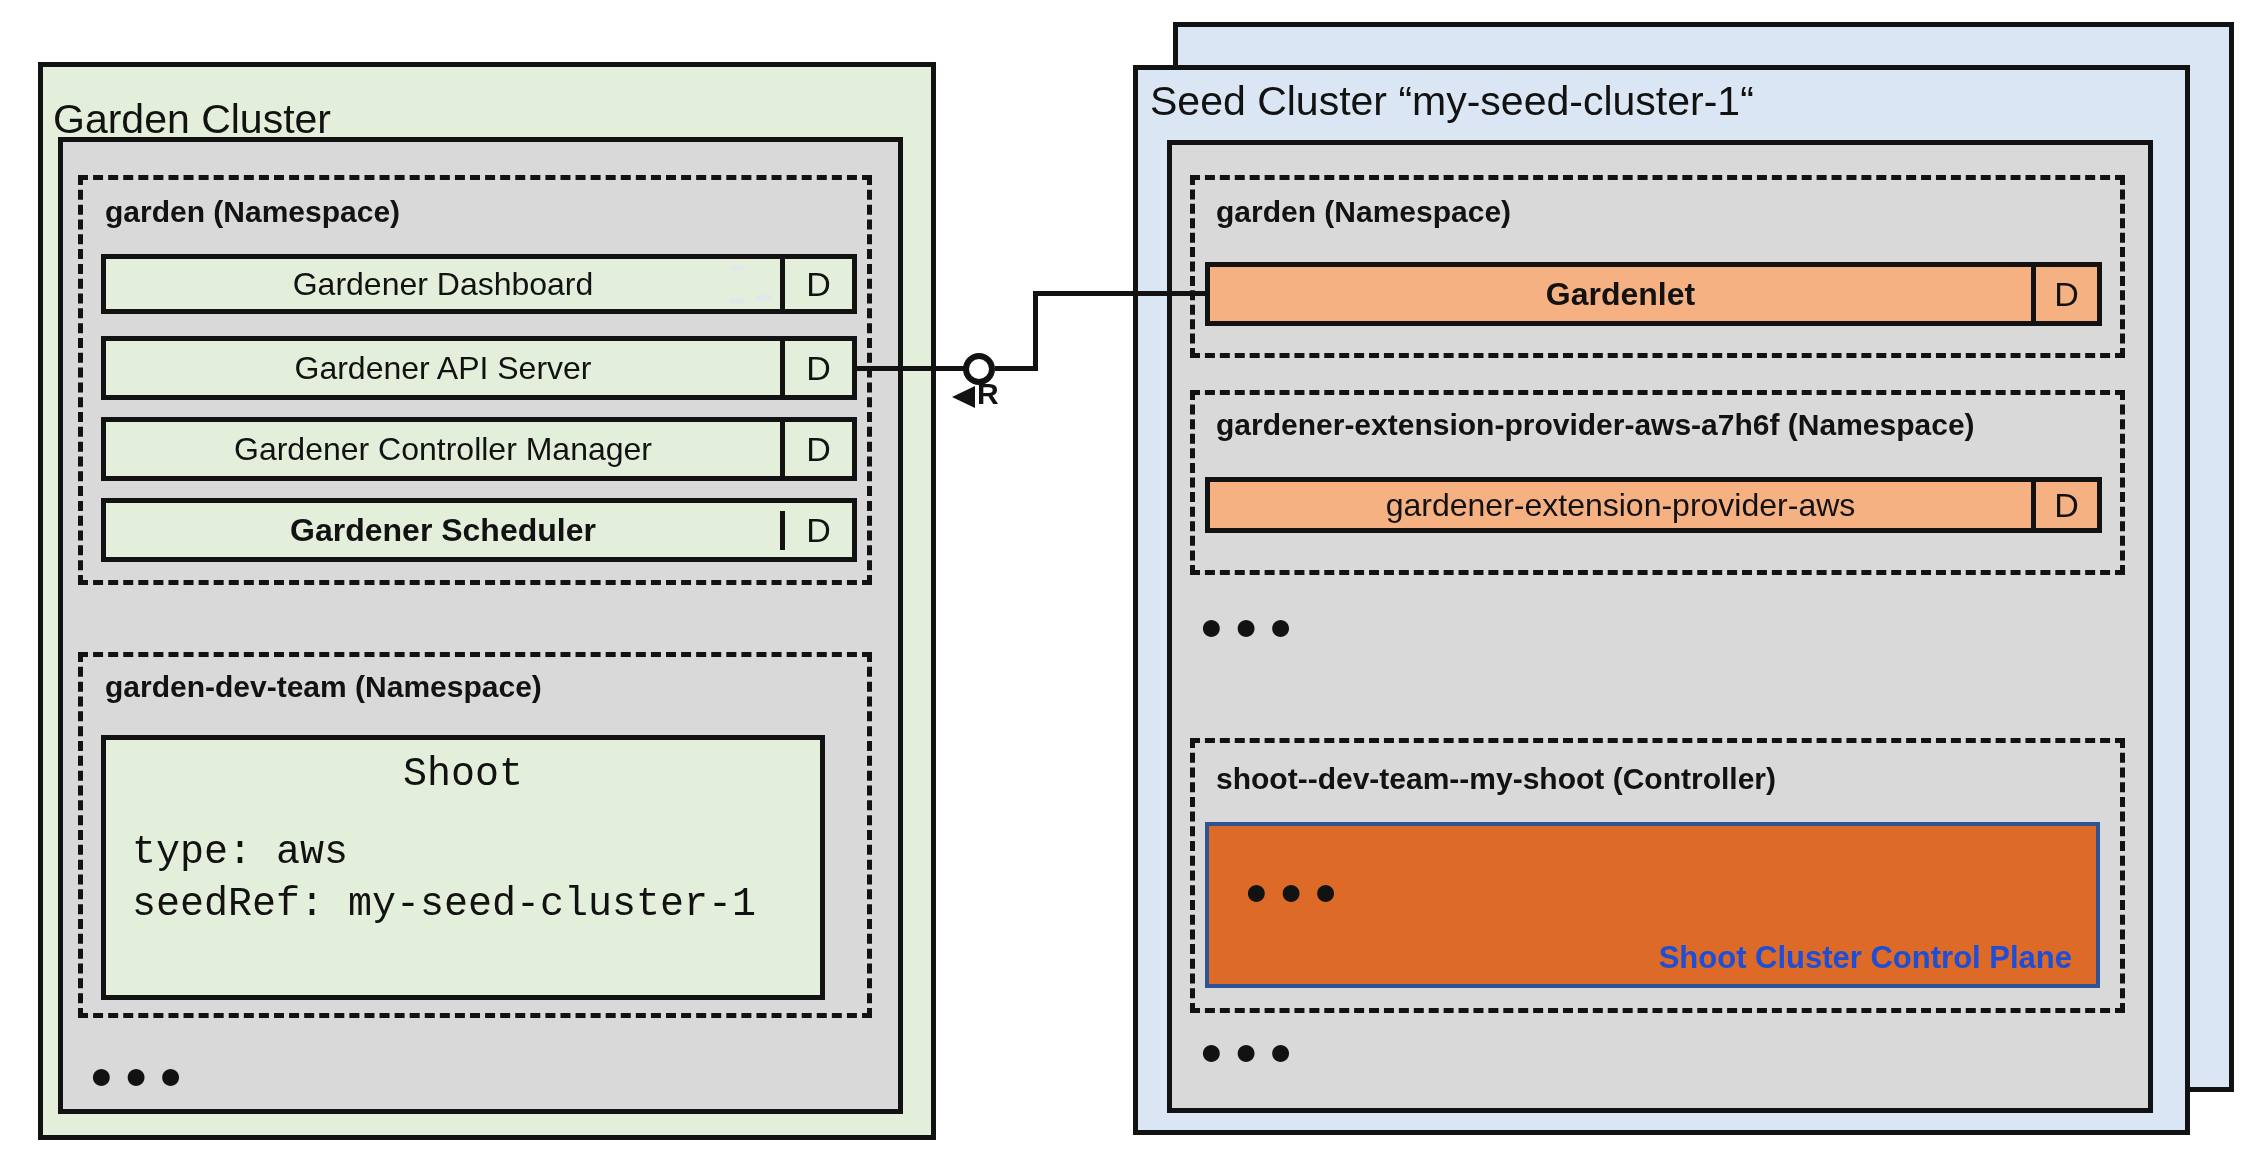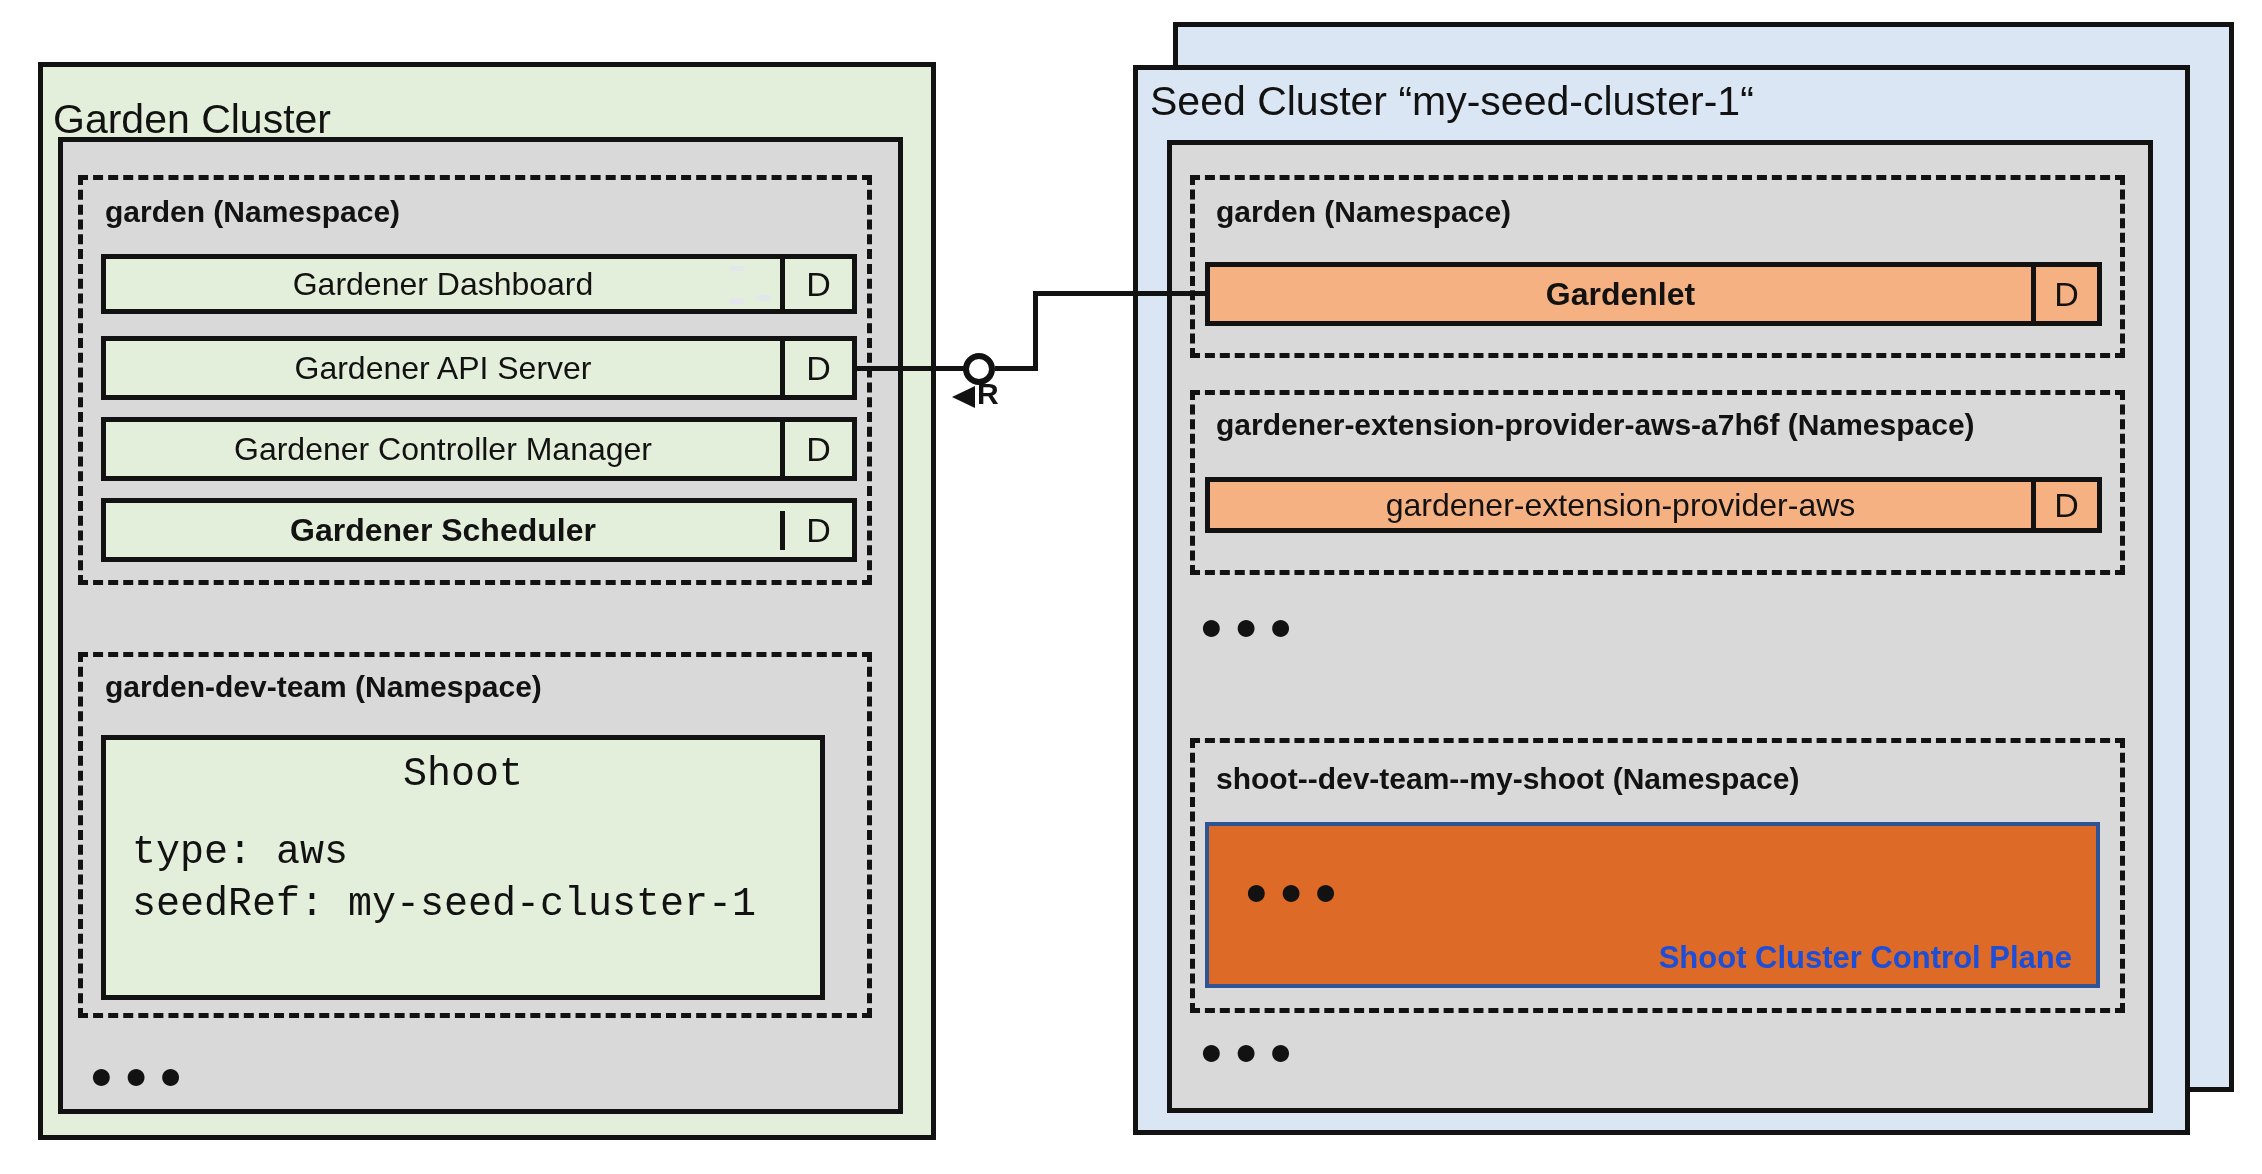--- a/index.html
+++ b/index.html
@@ -107,21 +107,21 @@
   <div class="abs ns-label" style="left:1216px;top:408px;">gardener-extension-provider-aws-a7h6f (Namespace)</div>
 
   <div class="abs comp-row orange" style="left:1205px;top:477px;width:897px;height:56px;">
     <div class="lbl">gardener-extension-provider-aws</div>
     <div class="badge">D</div>
   </div>
 
   <div class="abs dots" style="left:1196px;top:605px;">•••</div>
 
   <div class="abs dashedbox" style="left:1190px;top:738px;width:935px;height:275px;"></div>
-  <div class="abs ns-label" style="left:1216px;top:762px;">shoot--dev-team--my-shoot (Namespace)</div>
+  <div class="abs ns-label" style="left:1216px;top:762px;">shoot--dev-team--my-shoot (Controller)</div>
 
   <div class="abs" style="left:1205px;top:822px;width:895px;height:166px;background:var(--cp-orange);border:4px solid var(--cp-border);"></div>
   <div class="abs dots" style="left:1241px;top:870px;">•••</div>
   <div class="abs cp-label" style="left:1450px;top:940px;width:622px;">Shoot Cluster Control Plane</div>
 
   <div class="abs dots" style="left:1196px;top:1030px;">•••</div>
 
   <div class="abs cline" style="left:857px;top:366px;width:108px;height:5px;"></div>
   <div class="abs iface-circle" style="left:963px;top:353px;"></div>
   <div class="abs cline" style="left:995px;top:366px;width:43px;height:5px;"></div>

